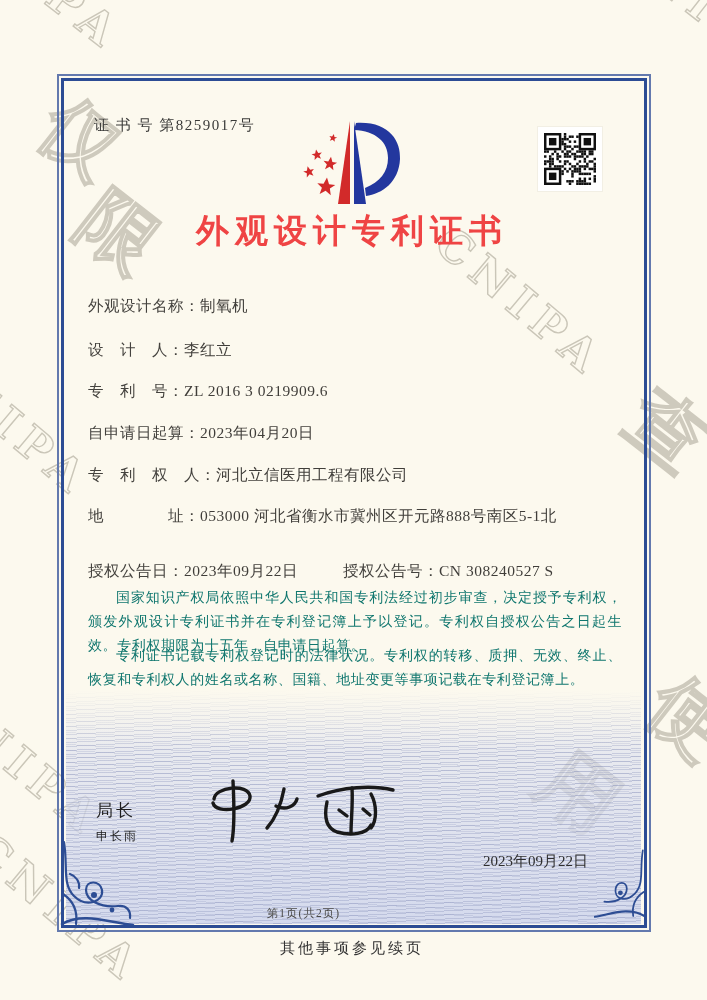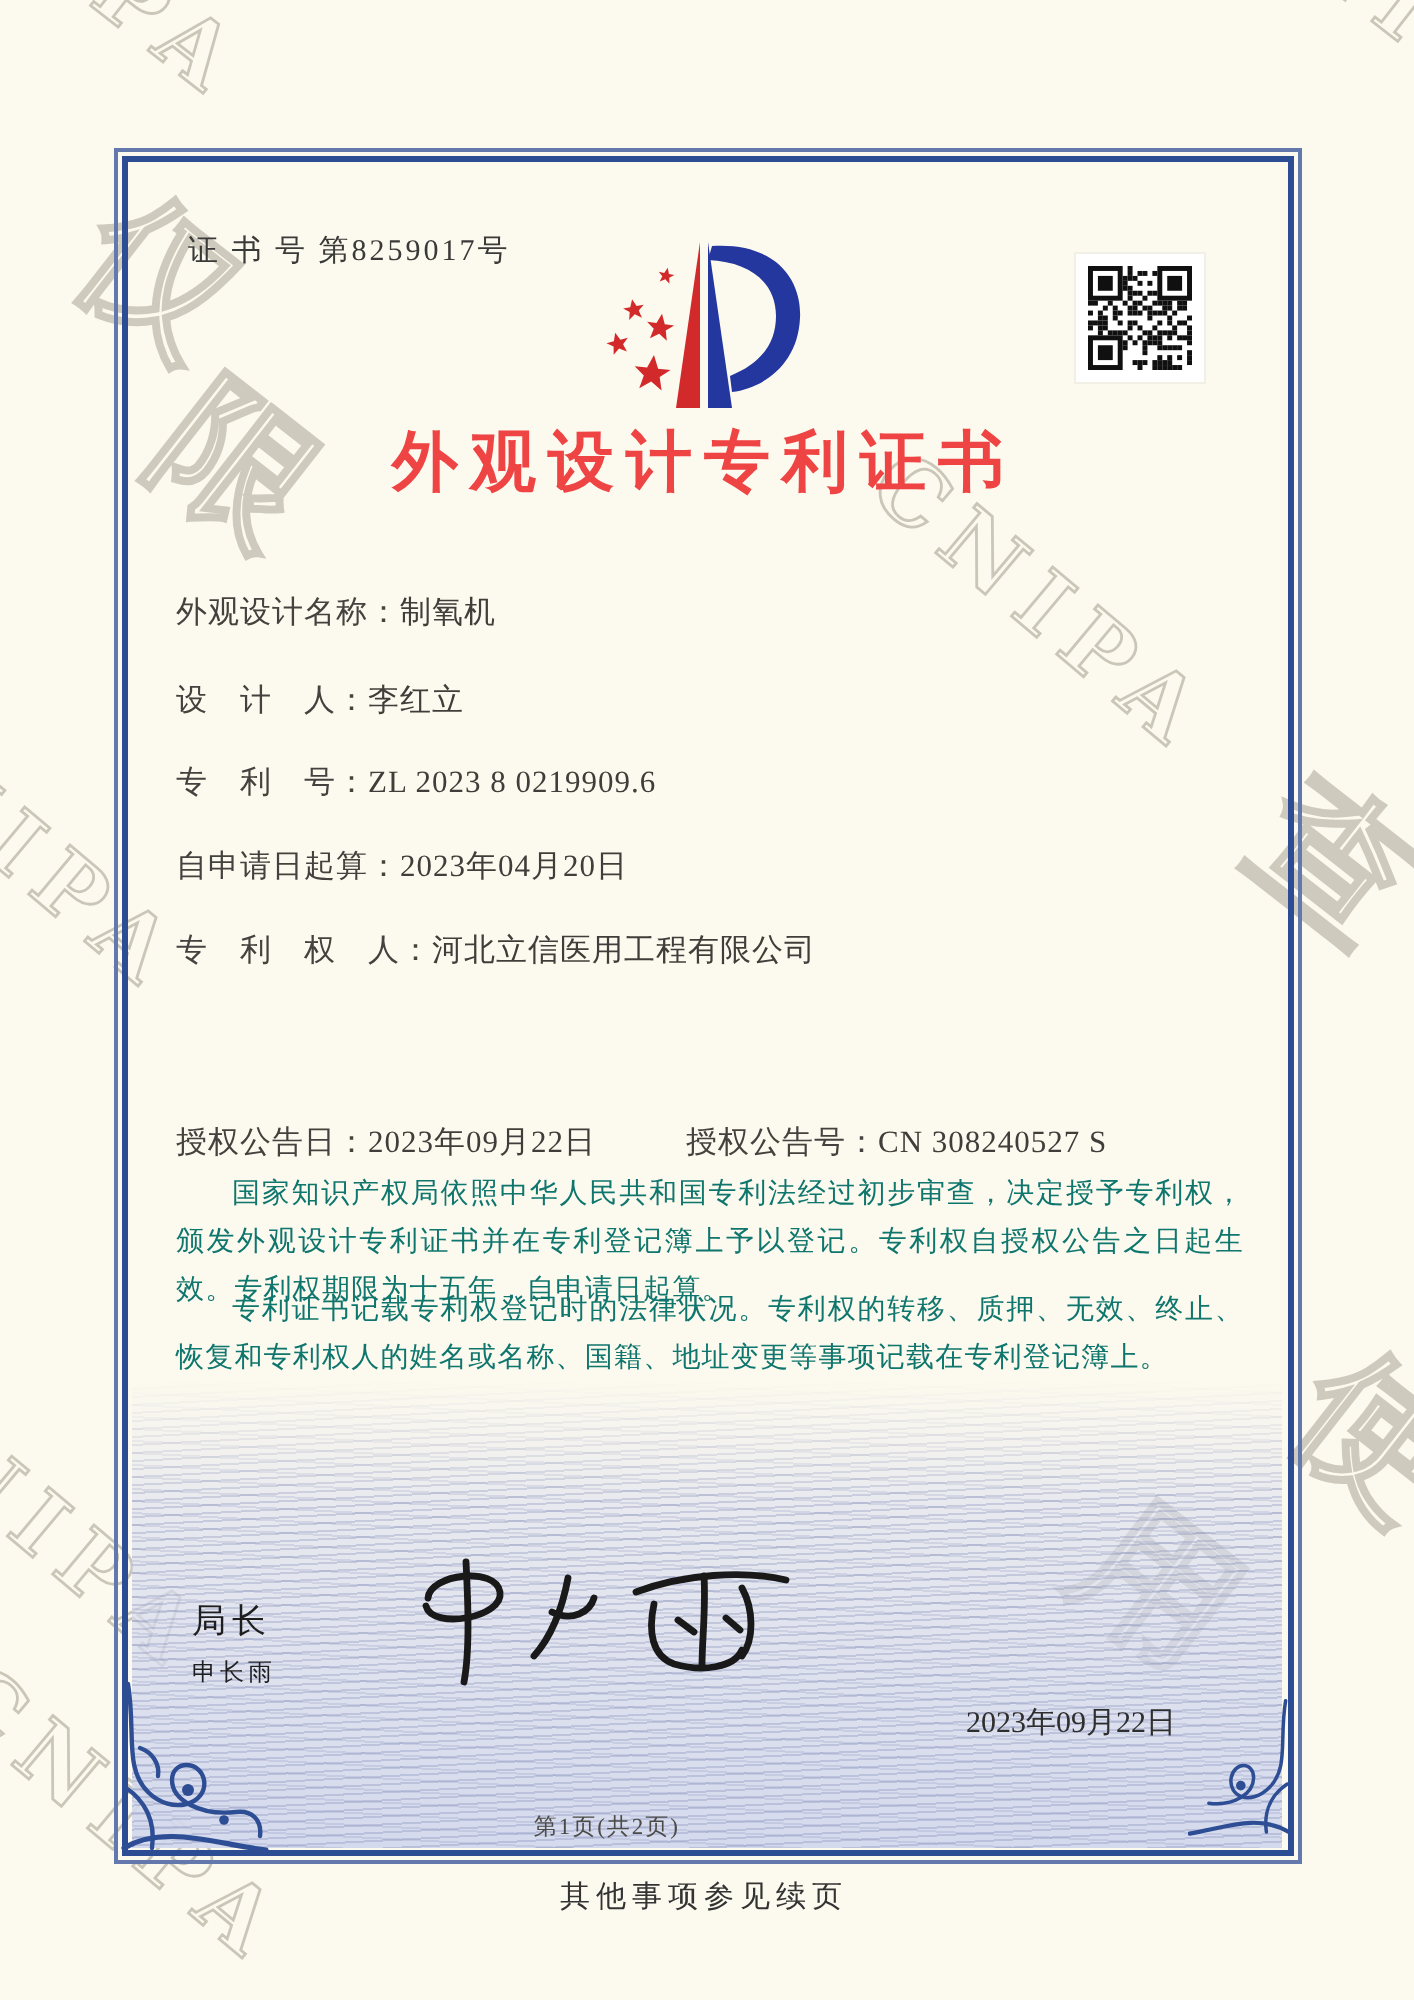--- a/index.html
+++ b/index.html
@@ -268,27 +268,30 @@
 
   <h1 class="title">外观设计专利证书</h1>
 
   <div class="frow r2">
     <span class="flabel">设　计　人：</span><span class="fvalue">李红立</span>
   </div>
   <div class="frow r1">
     <span class="flabel">外观设计名称：</span><span class="fvalue">制氧机</span>
   </div>
   <div class="frow r3">
-    <span class="flabel">专　利　号：</span><span class="fvalue">ZL 2023 8 0219909.6</span>
+    <span class="flabel">专　利　号：</span><span class="fvalue">ZL 2016 3 0219909.6</span>
   </div>
   <div class="frow r4">
     <span class="flabel">自申请日起算：</span><span class="fvalue">2023年04月20日</span>
   </div>
   <div class="frow r5">
     <span class="flabel">专　利　权　人：</span><span class="fvalue">河北立信医用工程有限公司</span>
+  </div>
+  <div class="frow r6">
+    <span class="flabel">地　　　　址：</span><span class="fvalue">053000 河北省衡水市冀州区开元路888号南区5-1北</span>
   </div>
   <div class="frow r7">
     <span><span class="flabel">授权公告日：</span><span class="fvalue">2023年09月22日</span></span>
     <span class="grant-num"><span class="flabel">授权公告号：</span><span class="fvalue">CN 308240527 S</span></span>
   </div>
 
   <p class="para p1">国家知识产权局依照中华人民共和国专利法经过初步审查，决定授予专利权，颁发外观设计专利证书并在专利登记簿上予以登记。专利权自授权公告之日起生效。专利权期限为十五年，自申请日起算。</p>
   <p class="para p2">专利证书记载专利权登记时的法律状况。专利权的转移、质押、无效、终止、恢复和专利权人的姓名或名称、国籍、地址变更等事项记载在专利登记簿上。</p>
 
   <div class="signer-title">局长</div>

